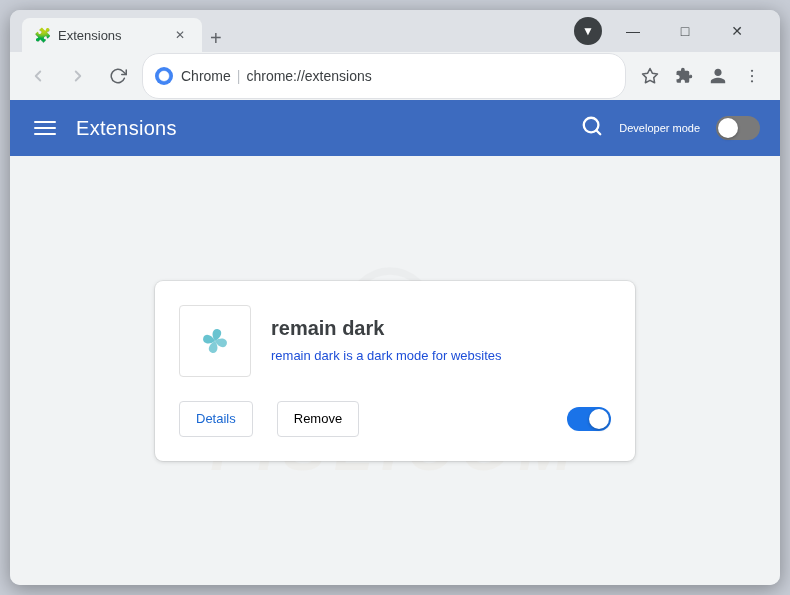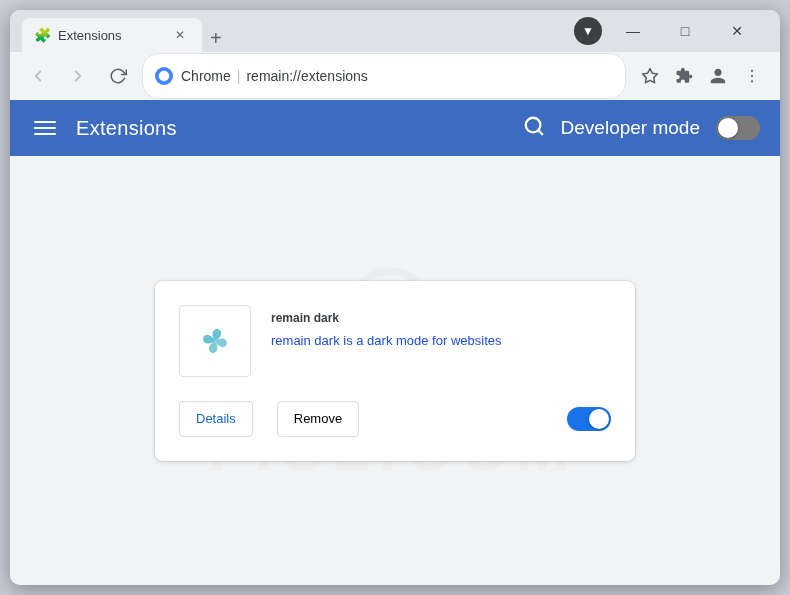--- a/index.html
+++ b/index.html
@@ -243,21 +243,21 @@
       gap: 16px;
     }
 
     .search-icon-header {
       color: white;
       font-size: 20px;
       cursor: pointer;
     }
 
     .dev-mode-label {
-      font-size: 19px;
+      font-size: 11px;
       color: white;
     }
 
     .toggle-switch {
       width: 44px;
       height: 24px;
       border-radius: 12px;
       background: #7a7a7a;
       position: relative;
       cursor: pointer;
@@ -336,24 +336,25 @@
       flex-shrink: 0;
       background: white;
     }
 
     .extension-info {
       flex: 1;
       padding-top: 6px;
     }
 
     .extension-name {
-      font-size: 12px;
+      font-size: 20px;
       font-weight: 600;
       color: #3c4043;
       margin-bottom: 6px;
+      margin-top: 6px;
     }
 
     .extension-desc {
       font-size: 13px;
       color: #1d4ed8;
       line-height: 1.5;
     }
 
     .extension-actions {
       display: flex;
@@ -442,21 +443,21 @@
     <div class="address-bar">
       <div class="site-icon">
         <svg width="12" height="12" viewBox="0 0 24 24" fill="white">
             <circle cx="12" cy="12" r="10"></circle>
             <path d="M12 2a10 10 0 1 0 0 20A10 10 0 0 0 12 2z" fill="none" stroke="white" stroke-width="1"></path>
           </svg>
       </div>
       <div class="address-text">
         <span class="address-domain">Chrome</span>
         <span class="address-separator">|</span>
-        <span>remain://extensions</span>
+        <span>chrome://extensions</span>
       </div>
     </div>
 
     <div class="toolbar-right">
       <button class="toolbar-icon-btn">
         <svg width="18" height="18" viewBox="0 0 24 24" fill="none" stroke="#5f6368" stroke-width="2" stroke-linecap="round" stroke-linejoin="round">
             <polygon points="12 2 15.09 8.26 22 9.27 17 14.14 18.18 21.02 12 17.77 5.82 21.02 7 14.14 2 9.27 8.91 8.26 12 2"></polygon>
           </svg>
       </button>
       <button class="toolbar-icon-btn">

